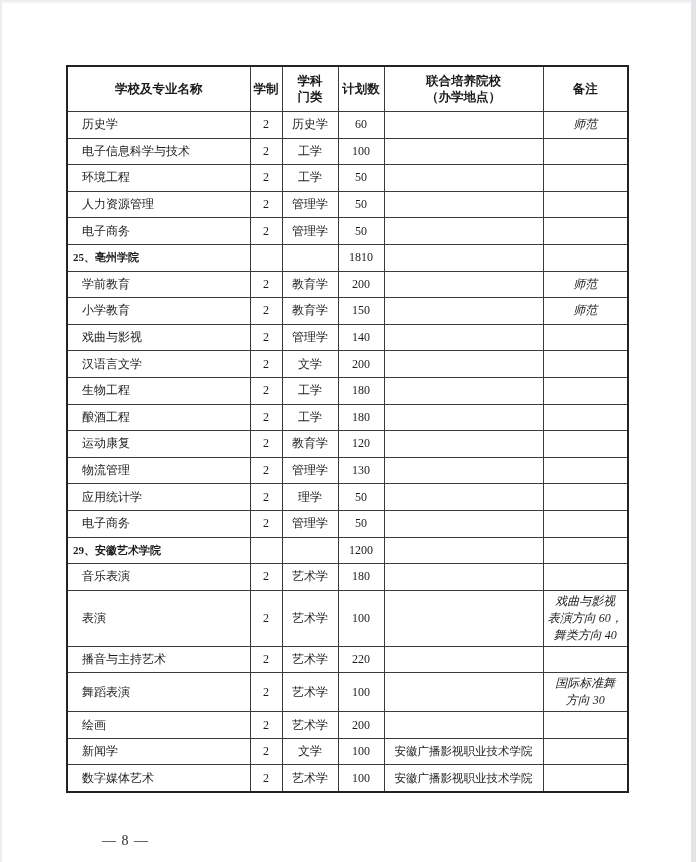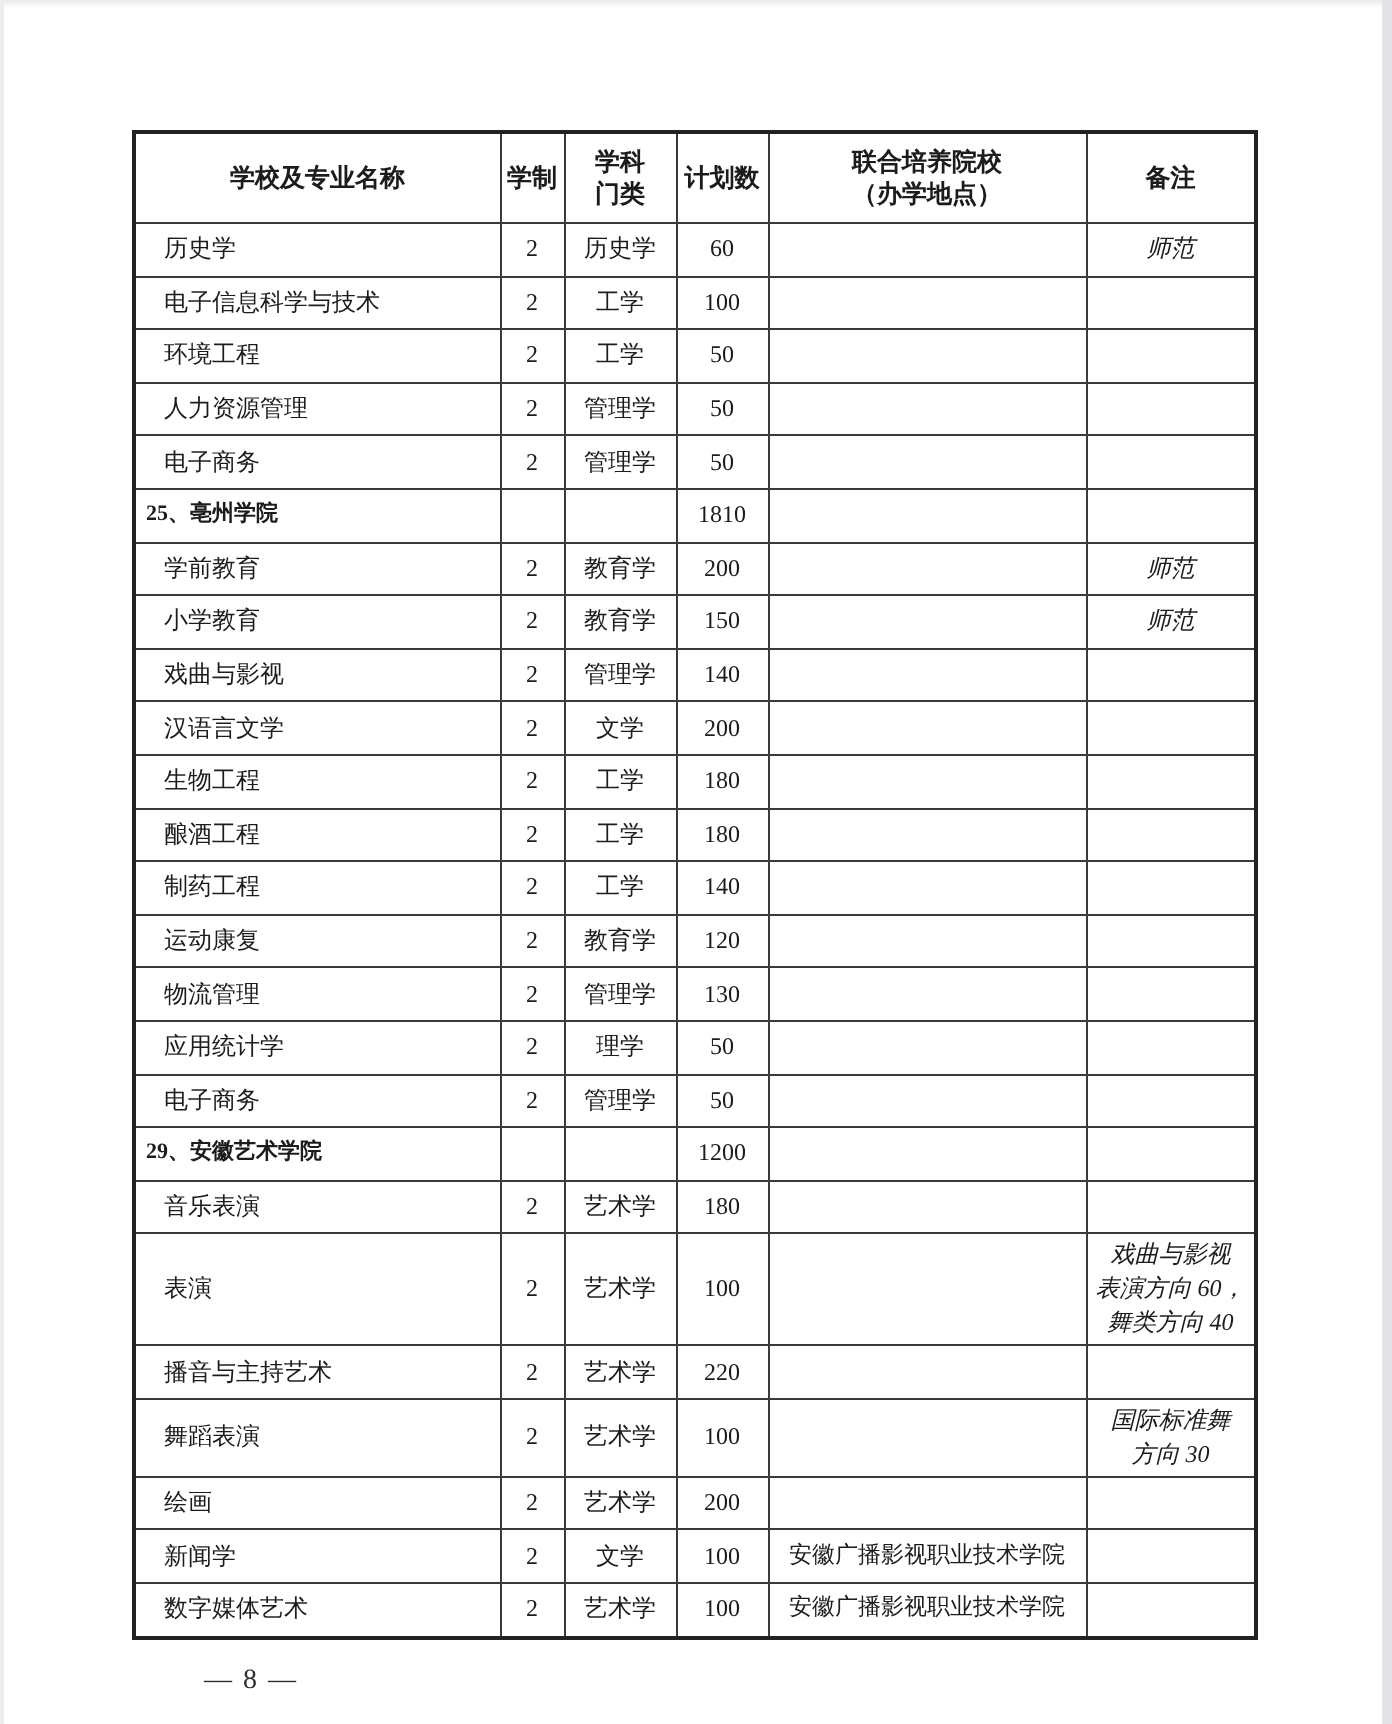--- a/index.html
+++ b/index.html
@@ -167,28 +167,20 @@
       </tr>
       <tr class="major">
         <td class="c-name">酿酒工程</td>
         <td class="c-years">2</td>
         <td class="c-cat">工学</td>
         <td class="c-plan">180</td>
         <td class="c-partner"></td>
         <td class="c-remark"></td>
       </tr>
       <tr class="major">
-        <td class="c-name">制药工程</td>
-        <td class="c-years">2</td>
-        <td class="c-cat">工学</td>
-        <td class="c-plan">140</td>
-        <td class="c-partner"></td>
-        <td class="c-remark"></td>
-      </tr>
-      <tr class="major">
         <td class="c-name">运动康复</td>
         <td class="c-years">2</td>
         <td class="c-cat">教育学</td>
         <td class="c-plan">120</td>
         <td class="c-partner"></td>
         <td class="c-remark"></td>
       </tr>
       <tr class="major">
         <td class="c-name">物流管理</td>
         <td class="c-years">2</td>

